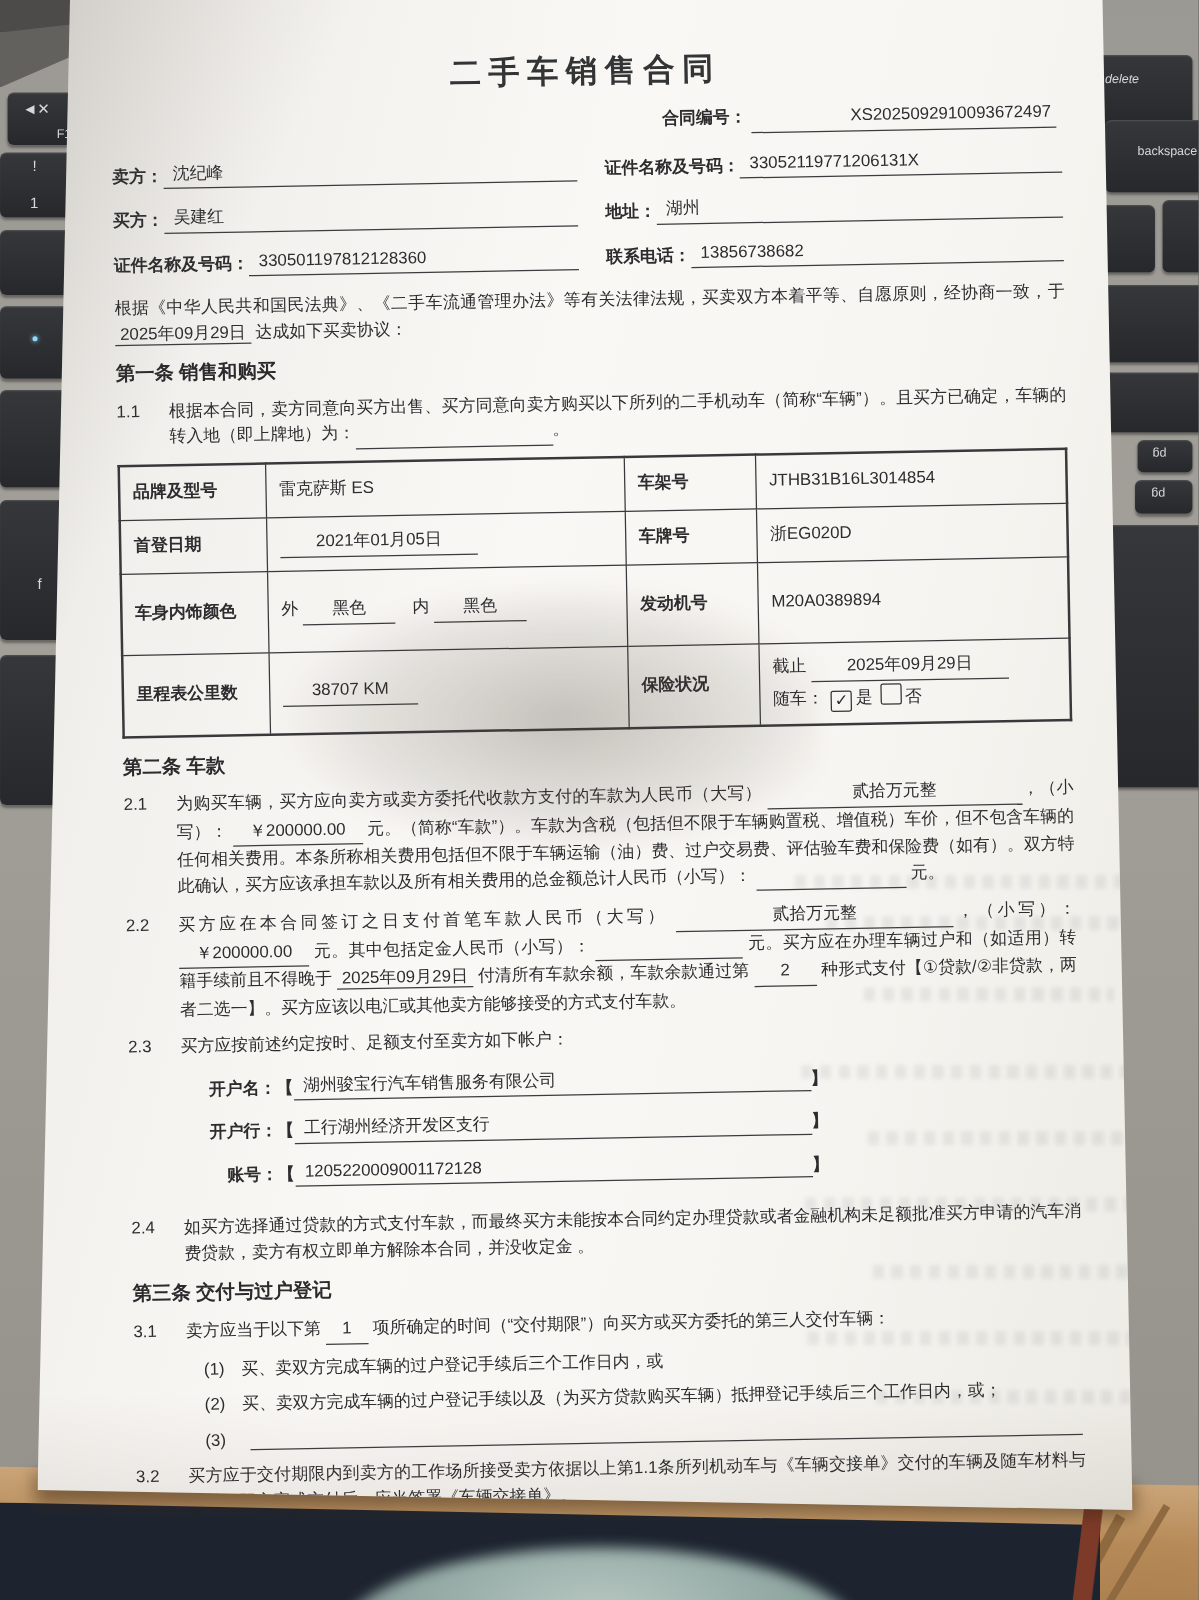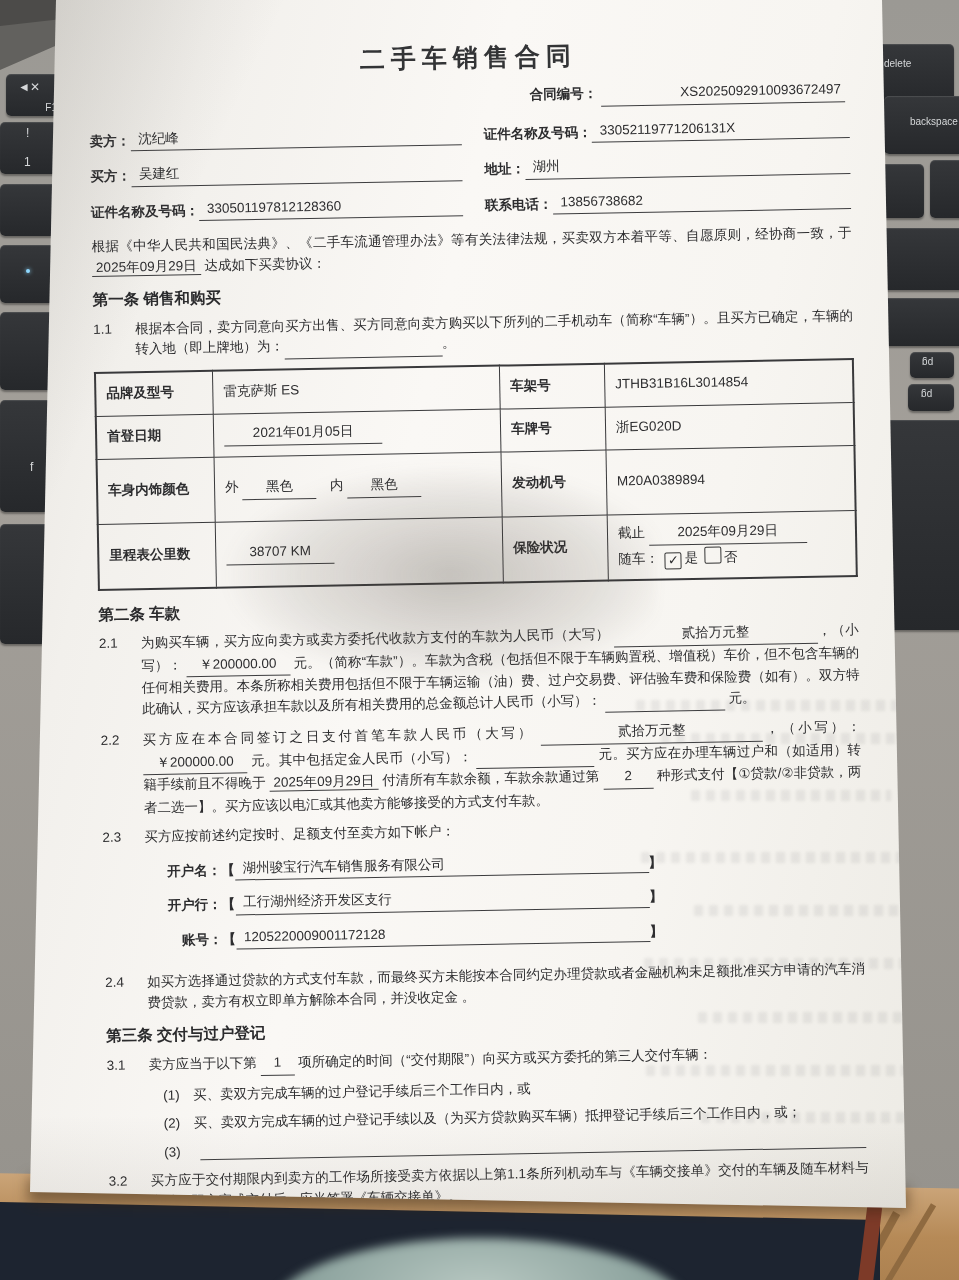--- a/index.html
+++ b/index.html
@@ -111,21 +111,21 @@
     <div class="key" style="left:0px;top:184px;width:64px;height:52px;"></div>
     <div class="key" style="left:0px;top:245px;width:92px;height:58px;">
       <span class="led" style="left:26px;top:24px;"></span>
     </div>
     <div class="key" style="left:0px;top:312px;width:80px;height:78px;"></div>
     <div class="key" style="left:0px;top:400px;width:90px;height:112px;">
       <span class="kl" style="left:30px;bottom:38px;">f</span>
     </div>
     <div class="key" style="left:0px;top:524px;width:70px;height:120px;"></div>
 
-    <div class="key" style="left:876px;top:44px;width:78px;height:60px;">
+    <div class="key" style="left:876px;top:44px;width:78px;height:60px;font-style:italic;">
       <span class="kl small" style="left:8px;top:14px;">delete</span>
     </div>
 
     <div class="key" style="left:884px;top:96px;width:110px;height:58px;">
       <span class="kl small" style="left:26px;top:20px;">backspace</span>
     </div>
     <div class="key" style="left:868px;top:164px;width:56px;height:54px;"></div>
     <div class="key" style="left:930px;top:160px;width:62px;height:58px;"></div>
     <div class="key" style="left:874px;top:228px;width:104px;height:62px;"></div>
     <div class="key" style="left:878px;top:298px;width:104px;height:48px;"></div>

